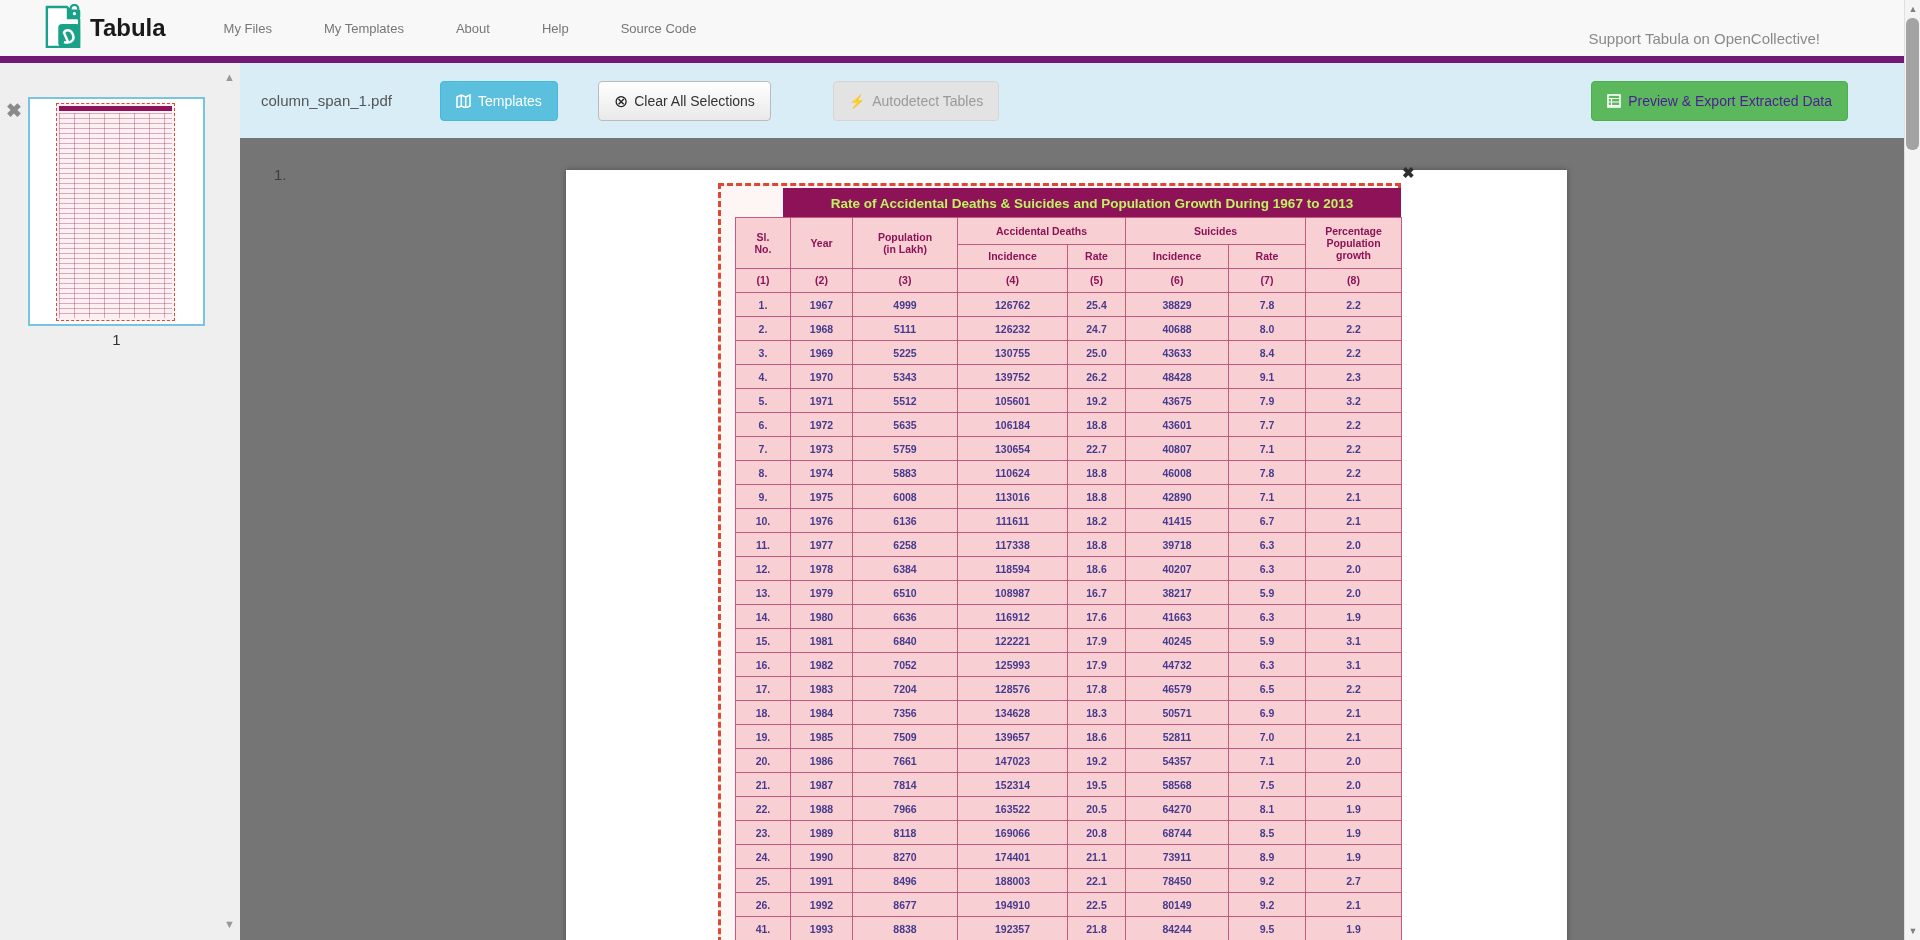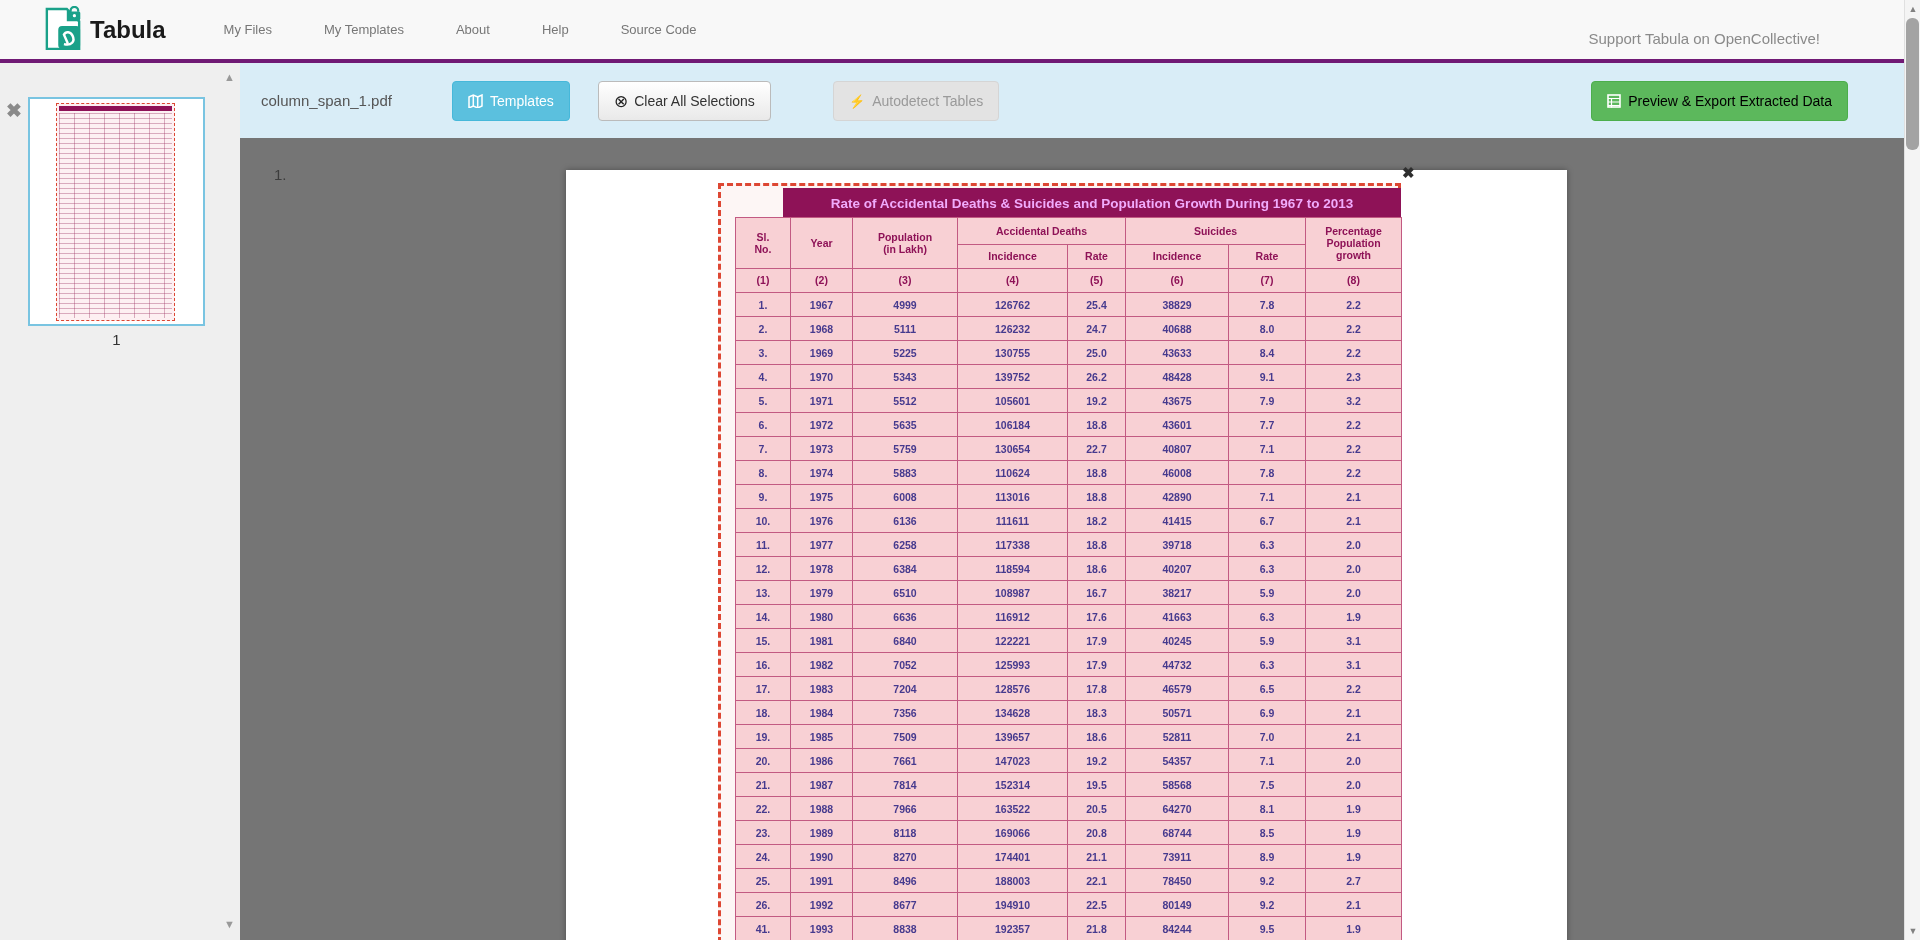--- a/index.html
+++ b/index.html
@@ -1,21 +1,21 @@
 <!DOCTYPE html>
 <html><head>
 <meta charset="utf-8">
 <style>
   html,body{margin:0;padding:0;width:1920px;height:940px;overflow:hidden;
     font-family:"Liberation Sans",sans-serif;background:#757575;}
   *{box-sizing:border-box;}
 
   
   .navbar{position:absolute;left:0;top:0;width:1904px;height:63px;background:#f8f8f8;
-    border-bottom:4px solid #701a75;display:flex;align-items:center;}
+    border-bottom:7px solid #701a75;display:flex;align-items:center;}
   .brand-wrap{display:flex;align-items:center;margin-left:44px;cursor:pointer;}
   .brand{font-size:24px;font-weight:bold;color:#1a1a1a;margin-left:8px;}
   .nav-menu{display:flex;align-items:center;margin-left:32px;}
   .nav-item{color:#777;font-size:13px;padding:0 26px;text-decoration:none;cursor:pointer;}
   .support{position:absolute;right:84px;top:0;height:76px;display:flex;align-items:center;
     color:#8a8a8a;font-size:15px;cursor:pointer;}
 
   
   .sidebar{position:absolute;left:0;top:63px;width:240px;height:877px;background:#efefef;}
   .thumb-close{position:absolute;left:6px;top:36px;font-size:19px;font-weight:bold;color:#8a8a8a;cursor:pointer;}
@@ -32,40 +32,40 @@
     font-size:15px;color:#333;}
   .side-arrow{position:absolute;right:5px;color:#999;font-size:11px;cursor:pointer;}
 
   
   .toolbar{position:absolute;left:240px;top:63px;width:1664px;height:83px;background:#d9edf7;}
   .filename{position:absolute;left:21px;top:0;height:75px;display:flex;align-items:center;
     color:#555;font-size:15px;}
   .btn{position:absolute;top:18px;height:40px;display:inline-flex;align-items:center;
     padding:0 15px;border-radius:4px;font-size:14px;cursor:pointer;white-space:nowrap;}
   .btn .ic{margin-right:7px;display:inline-flex;align-items:center;}
-  .btn-templates{left:200px;background:#5bc0de;border:1px solid #46b8da;color:#fff;margin-left:12px;}
+  .btn-templates{left:200px;background:#5bc0de;border:1px solid #46b8da;color:#fff;}
   .btn-clear{left:358px;background:linear-gradient(#ffffff,#e9e9e9);border:1px solid #bbb;color:#333;}
   .btn-clear .ic{font-size:17px;color:#222;margin-right:6px;}
   .btn-auto{left:593px;background:#e3e3e3;border:1px solid #d5d5d5;color:#9a9a9a;cursor:default;}
   .btn-auto .ic{font-size:13px;color:#9a9a9a;}
-  .btn-export{right:56px;background:#5cb85c;border:1px solid #4cae4c;color:#000000;}
+  .btn-export{right:56px;background:#5cb85c;border:1px solid #4cae4c;color:#4c1d95;}
 
   
   .workspace{position:absolute;left:240px;top:138px;width:1664px;height:802px;
     background:#757575;overflow:hidden;}
   .page-marker{position:absolute;left:34px;top:28px;color:#3d3d3d;font-size:15px;}
   .pdf-page{position:absolute;left:326px;top:32px;width:1001px;height:1240px;background:#ffffff;
     box-shadow:0 0 6px rgba(0,0,0,.35);}
   .selection{position:absolute;left:152px;top:13px;width:683px;height:1200px;
     border:3px dashed #dd4733;background:rgba(221,71,51,0.05);cursor:move;}
   .sel-close{position:absolute;left:1162px;top:26px;font-size:15px;font-weight:bold;color:#2e2e2e;cursor:pointer;}
 
   
   .pdftable-wrap{position:absolute;left:169px;top:18px;width:666px;}
-  .pdftable-title{height:29px;line-height:29px;background:#8e1257;color:#f0abfc;
+  .pdftable-title{height:29px;line-height:29px;background:#8e1257;color:#bef264;
     font-size:13.5px;font-weight:bold;text-align:center;border:1px solid #8e1257;margin-left:48px;}
   table.pdftable{border-collapse:collapse;width:666px;table-layout:fixed;
     font-size:10.5px;font-weight:bold;color:#463a8e;}
   table.pdftable th,table.pdftable td{border:1.5px solid #c25a82;background:#f8d0d4;
     text-align:center;padding:0 2px;overflow:hidden;}
   table.pdftable th{color:#8e1257;white-space:pre-line;line-height:1.15;}
   table.pdftable tr.h1 th{height:27px;}
   table.pdftable tr.h2 th{height:24px;}
   table.pdftable tr.hnum th{height:24px;}
   table.pdftable td{height:24px;}

